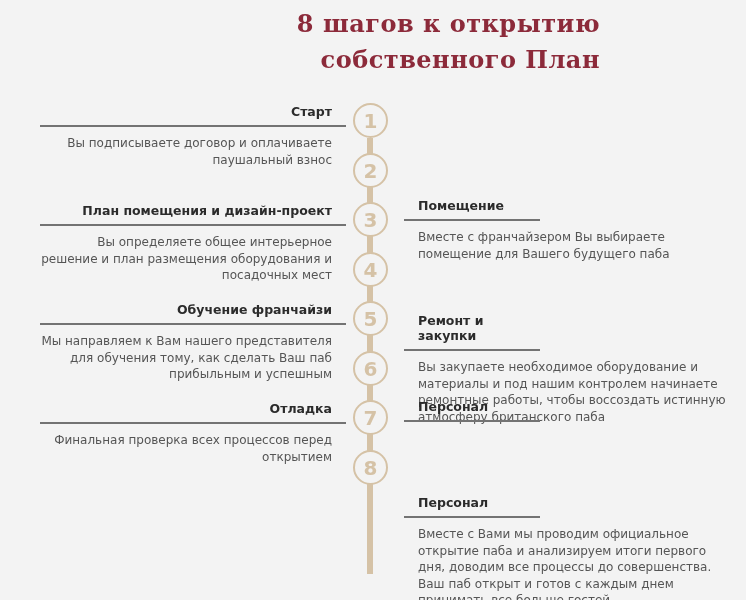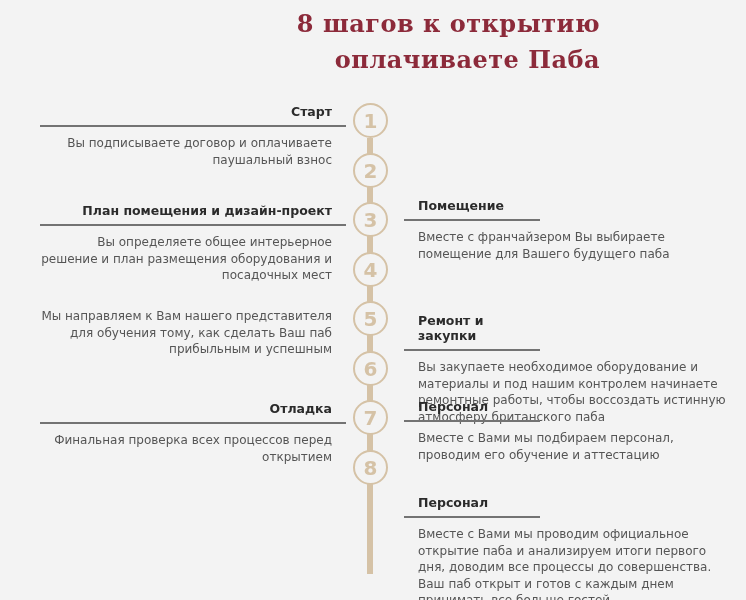--- a/index.html
+++ b/index.html
@@ -50,21 +50,21 @@
     margin-top: 8px;
   }
   .step.left .step-desc { padding-right: 14px; width: 306px; box-sizing: border-box; }
   .step.right .step-desc { padding-left: 14px; width: 330px; box-sizing: border-box; }
 </style>
 </head>
 <body>
 
 <div class="title">
   <div>8 шагов к открытию</div>
-  <div>оплачиваете Паба</div>
+  <div>собственного План</div>
 </div>
 
 <div class="timeline-line"></div>
 
 <div class="step-circle" style="top:103px">1</div>
 <div class="step-circle" style="top:153px">2</div>
 <div class="step-circle" style="top:202px">3</div>
 <div class="step-circle" style="top:252px">4</div>
 <div class="step-circle" style="top:301px">5</div>
 <div class="step-circle" style="top:351px">6</div>
@@ -85,26 +85,26 @@
   <div class="step-title">План помещения и дизайн-проект</div>
   <div class="step-desc">Вы определяете общее интерьерное решение и план размещения оборудования и посадочных мест</div>
 </div>
 
 <div class="step right" style="top:269px">
   <div class="step-title">Ремонт и закупки</div>
   <div class="step-desc">Вы закупаете необходимое оборудование и материалы и под нашим контролем начинаете ремонтные работы, чтобы воссоздать истинную атмосферу британского паба</div>
 </div>
 
 <div class="step left" style="top:300px">
+  <div class="step-title">Обучение франчайзи</div>
   <div class="step-desc">Мы направляем к Вам нашего представителя для обучения тому, как сделать Ваш паб прибыльным и успешным</div>
 </div>
 
 <div class="step right" style="top:353px">
   <div class="step-title">Персонал</div>
-  <div class="step-desc">Вместе с Вами мы подбираем персонал, проводим его обучение и аттестацию</div>
 </div>
 
 <div class="step left" style="top:399px">
   <div class="step-title">Отладка</div>
   <div class="step-desc">Финальная проверка всех процессов перед открытием</div>
 </div>
 
 <div class="step right" style="top:449px">
   <div class="step-title">Персонал</div>
   <div class="step-desc">Вместе с Вами мы проводим официальное открытие паба и анализируем итоги первого дня, доводим все процессы до совершенства. Ваш паб открыт и готов с каждым днем принимать все больше гостей</div>

